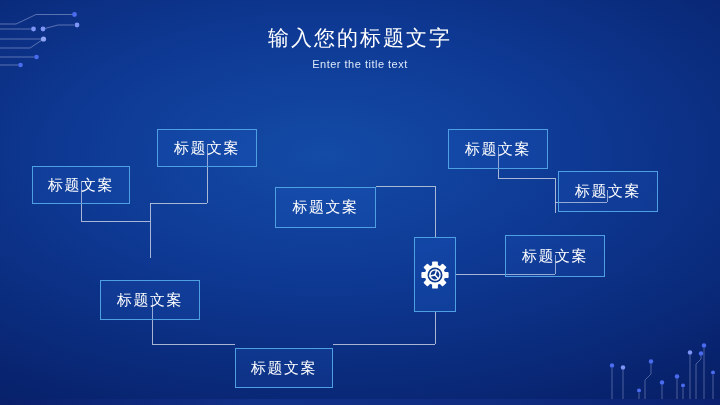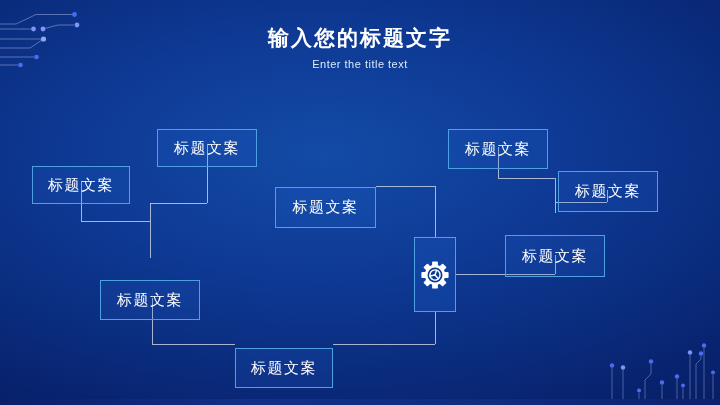--- a/index.html
+++ b/index.html
@@ -3,21 +3,21 @@
 <meta charset="utf-8">
 <style>
   html,body{margin:0;padding:0;background:#000;}
   .slide{
     position:relative;width:720px;height:405px;overflow:hidden;
     font-family:"Liberation Sans","DejaVu Sans",sans-serif;
     background:
       radial-gradient(ellipse 130% 115% at 45% 38%, #134BA6 0%, #0E3A95 26%, #082470 58%, #051048 92%);
   }
   .title-wrap{position:absolute;top:24px;left:0;width:720px;text-align:center;color:#fff;}
-  .title{font-size:21px;font-weight:700;letter-spacing:2px;line-height:28px;}
+  .title{font-size:21px;font-weight:400;letter-spacing:2px;line-height:28px;}
   .subtitle{font-size:11px;font-weight:400;letter-spacing:0.5px;color:#DCE8FB;margin-top:6px;}
 
   .node{
     position:absolute;display:flex;align-items:center;justify-content:center;
     border:1.5px solid #4F9FE3;background:rgba(40,110,220,0.15);
     color:#fff;font-size:15px;letter-spacing:1.5px;box-sizing:border-box;margin-top:22px;
   }
   .gear-node{
     position:absolute;display:flex;align-items:center;justify-content:center;
     border:1.5px solid #4F9FE3;background:rgba(30,95,200,0.28);box-sizing:border-box;

